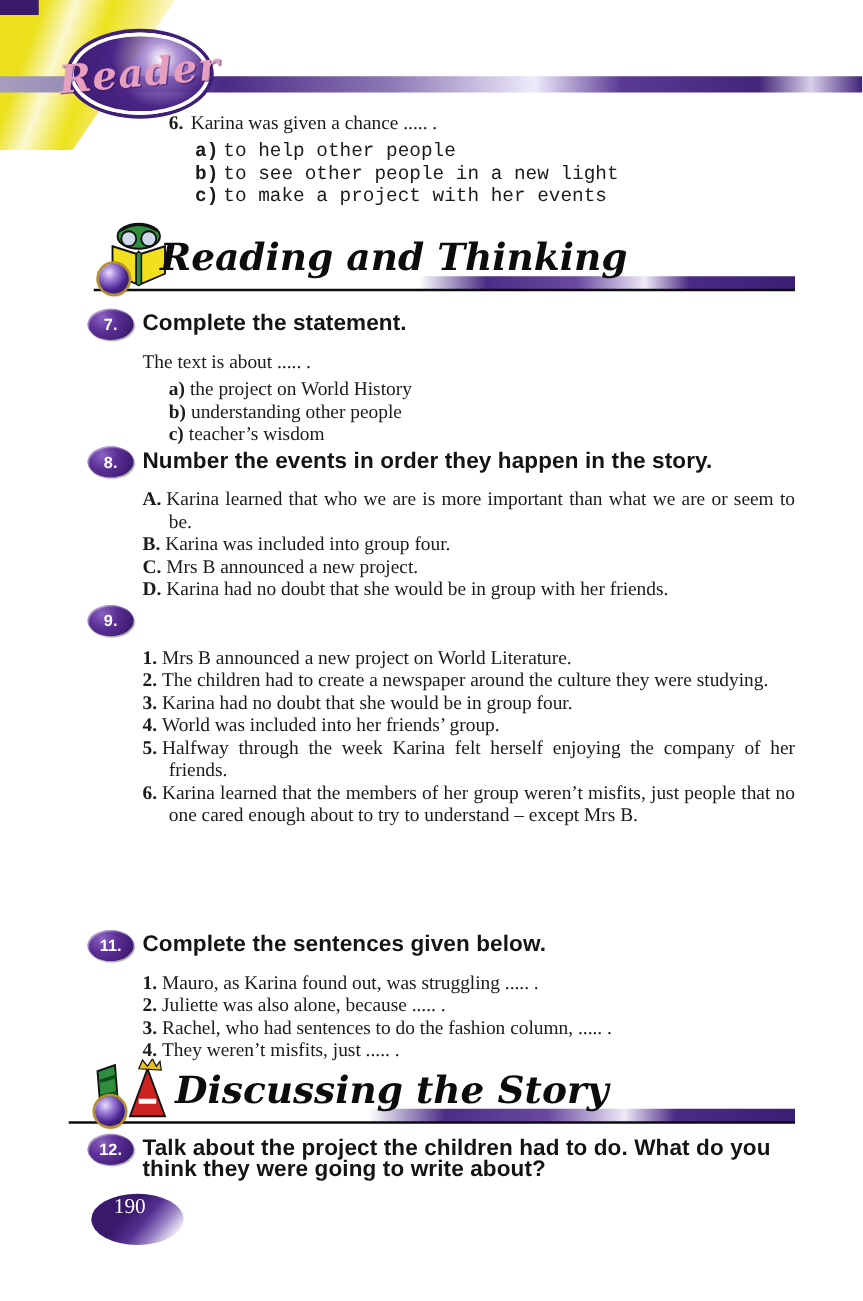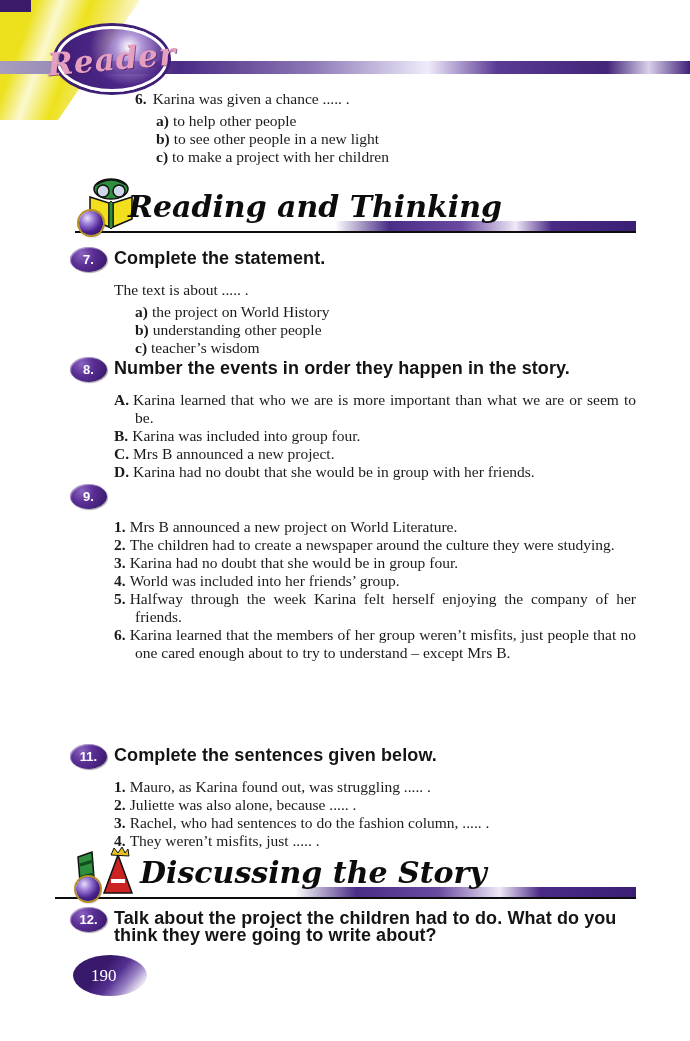--- a/index.html
+++ b/index.html
@@ -45,26 +45,26 @@
   .stem{margin-bottom:4px;}
   .opts{margin-left:21px;}
   .item{padding-left:21px;text-indent:-21px;text-align:justify;}
   .lbl{font-weight:bold;margin-right:4px;}
   .plain{text-align:left;}
 
   
   .ex6{position:absolute;left:112px;width:524px;font-size:15.5px;line-height:18px;margin-left:23px;}
   .ex6 .stem{padding-left:0;}
   .ex6 .num{font-weight:bold;margin-right:6px;}
-  .ex6 .opts{margin-left:21px;margin-top:4px;}
+  .ex6 .opts{margin-left:21px;margin-top:4px;font-family:Liberation Mono, monospace;}
 
   
   .pagenum{position:absolute;left:73px;top:955px;width:74px;height:41px;border-radius:50%;
     background:linear-gradient(130deg,#38196b 38%,#543091 56%,#9a82c4 72%,#ffffff 90%);
-    color:#fff;font-size:17px;display:flex;align-items:center;padding-left:18px;box-sizing:border-box;}
+    color:#fff;font-size:17px;display:flex;padding-left:18px;box-sizing:border-box;}
 
   
   .icon{position:absolute;}
 </style>
 </head>
 <body>
 
 <div class="page">
 
   <div class="yellow-wedge"></div>
@@ -72,21 +72,21 @@
   <div class="top-band"></div>
   <div class="logo">
     <span>Reader</span>
   </div>
 
   <div class="ex6" style="top:90px;">
     <div class="stem"><span class="num">6.</span><span>Karina was given a chance ..... .</span></div>
     <div class="opts">
       <div class="item plain"><span class="lbl">a)</span><span>to help other people</span></div>
       <div class="item plain"><span class="lbl">b)</span><span>to see other people in a new light</span></div>
-      <div class="item plain"><span class="lbl">c)</span><span>to make a project with her children</span></div>
+      <div class="item plain"><span class="lbl">c)</span><span>to make a project with her events</span></div>
     </div>
   </div>
 
   <div class="sect" style="top:175px;">
     <div class="band band-grad" style="left:335px;width:301px;top:46px;"></div>
     <div class="rule" style="left:75px;width:561px;top:56px;"></div>
     <svg class="icon" style="left:84px;top:2px;" width="54" height="52" viewBox="0 0 54 52">
       <ellipse cx="27" cy="12" rx="17" ry="10" fill="#2f8f3f" stroke="#111" stroke-width="1.5"></ellipse>
       <path d="M12 8 Q27 -2 42 8" fill="none" stroke="#111" stroke-width="1.5"></path>
       <circle cx="19" cy="14" r="6" fill="#cfd8e8" stroke="#111" stroke-width="1.5"></circle>

